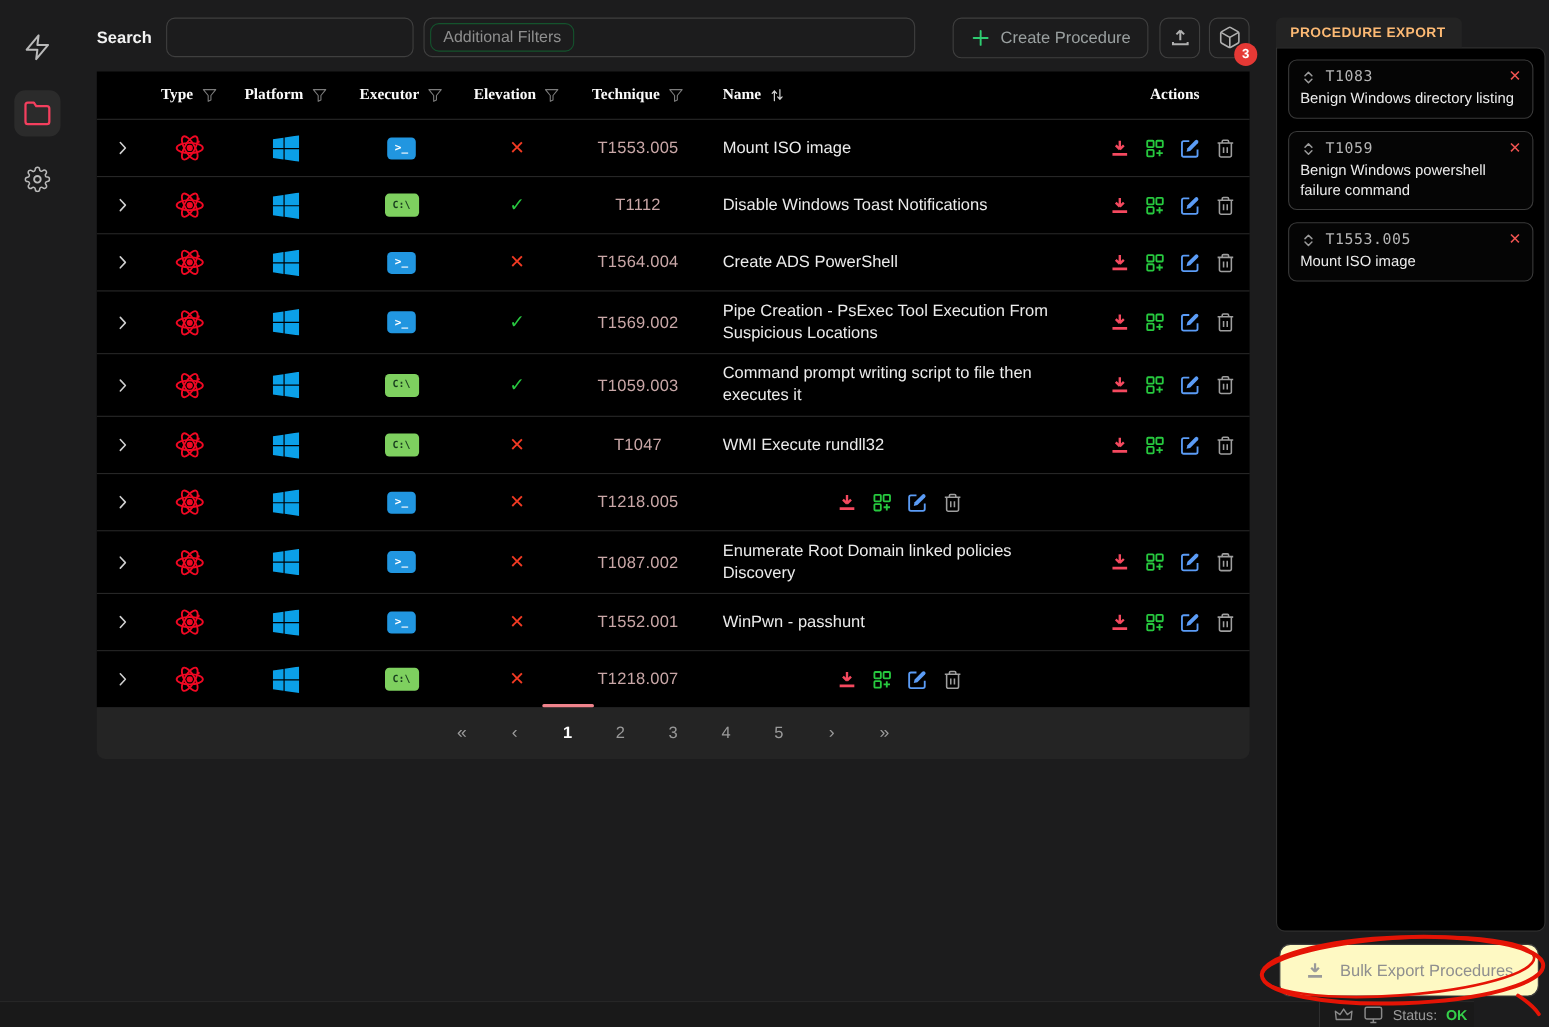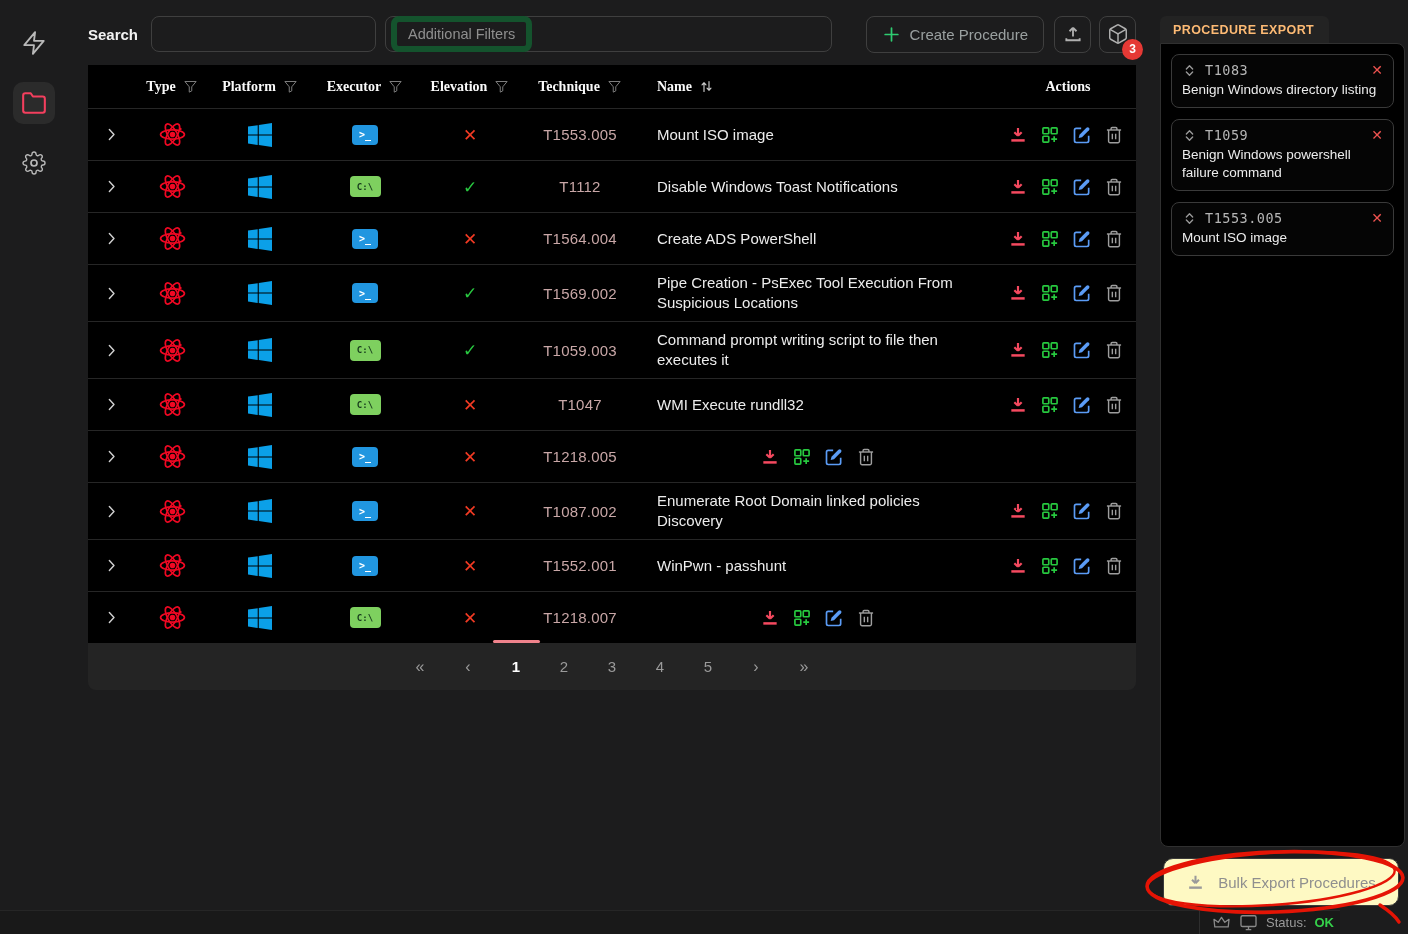--- a/index.html
+++ b/index.html
@@ -29,21 +29,21 @@
   .search-input {
     width:225px; height:36px; background:transparent; border:1px solid #3f3f3f;
     border-radius:8px; color:#e8e8e8; font-size:14px; padding:0 10px; outline:none;
     font-family:"Liberation Sans", sans-serif;
   }
   .filters-box {
     margin-left:9px; width:447px; height:36px; border:1px solid #3f3f3f; border-radius:8px;
     display:flex; align-items:center; padding:0 5px; cursor:text;
   }
   .filters-chip {
-    border:6px solid #14532d; border-radius:8px; padding:4px 11px; font-size:14.5px; color:#8f8f8f;
+    border:1px solid #14532d; border-radius:8px; padding:4px 11px; font-size:14.5px; color:#8f8f8f;
   }
   .tb-right { margin-left:auto; display:flex; align-items:center; }
   .create-btn {
     height:37px; border:1px solid #3f3f3f; border-radius:8px; background:transparent;
     display:flex; align-items:center; gap:9px; padding:0 15px; cursor:pointer;
   }
   .create-btn .label { font-size:15px; color:#9aa0a0; }
   .icon-btn {
     width:37px; height:37px; border:1px solid #3f3f3f; border-radius:8px; background:transparent;
     display:flex; align-items:center; justify-content:center; cursor:pointer; position:relative;

